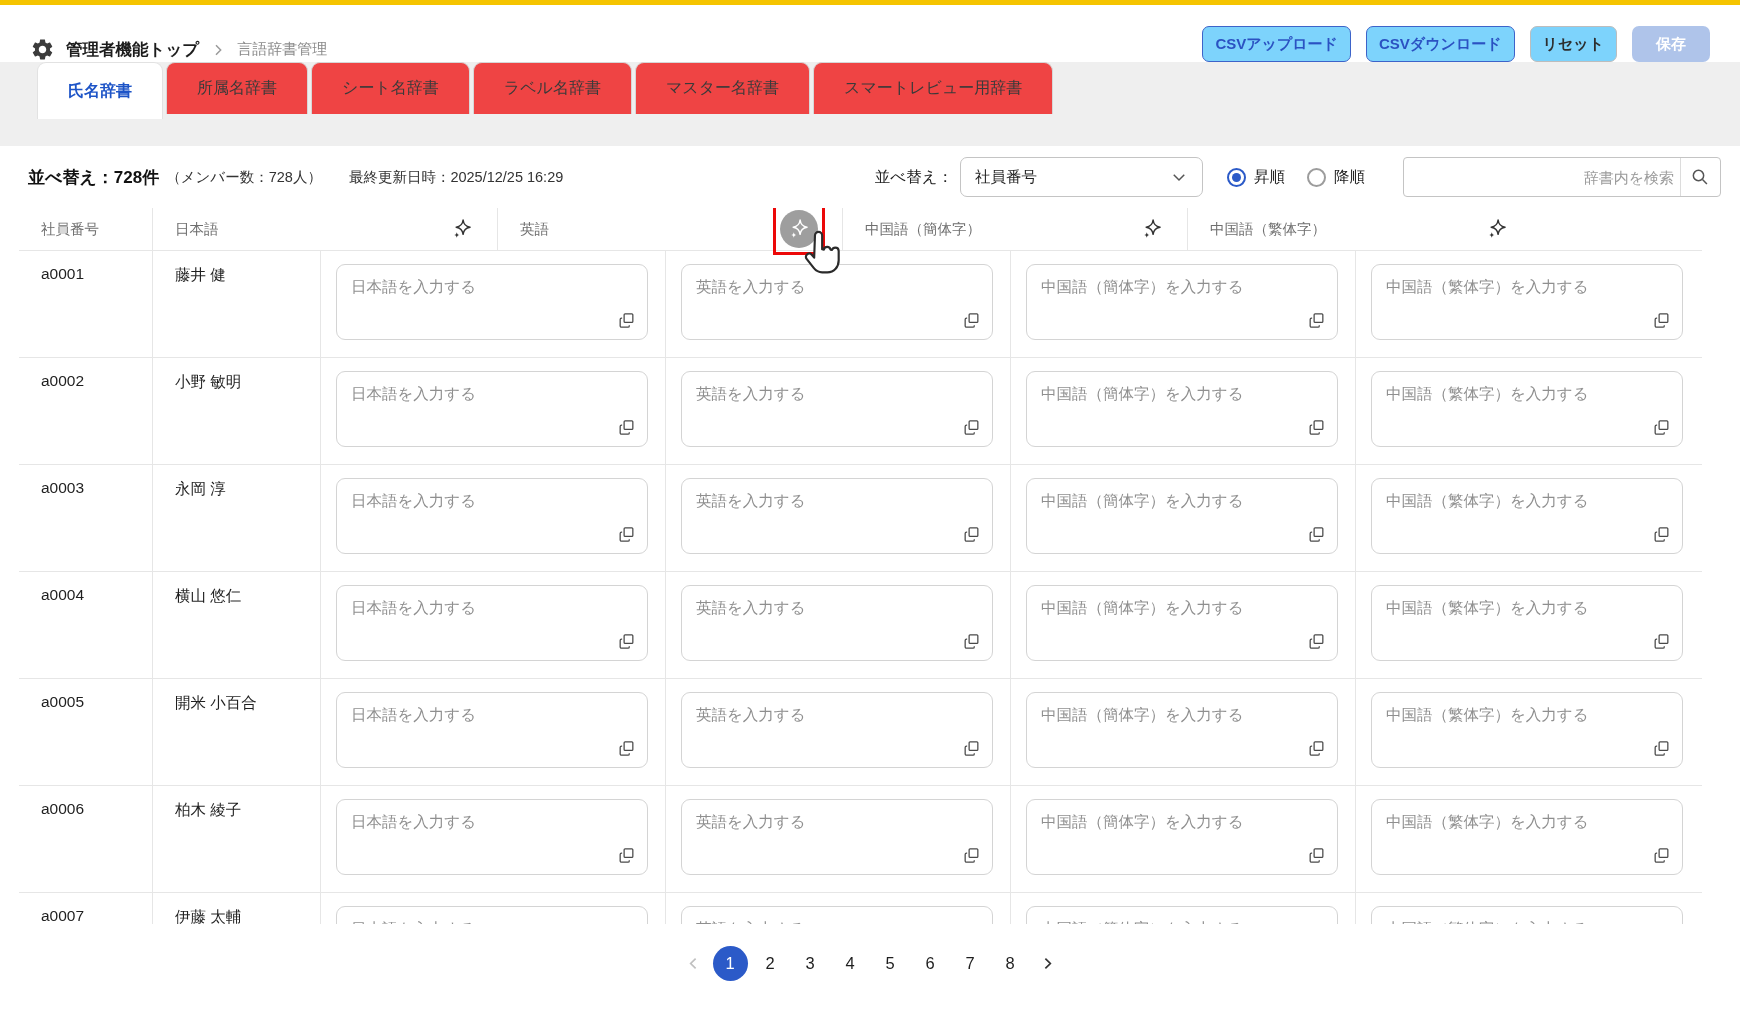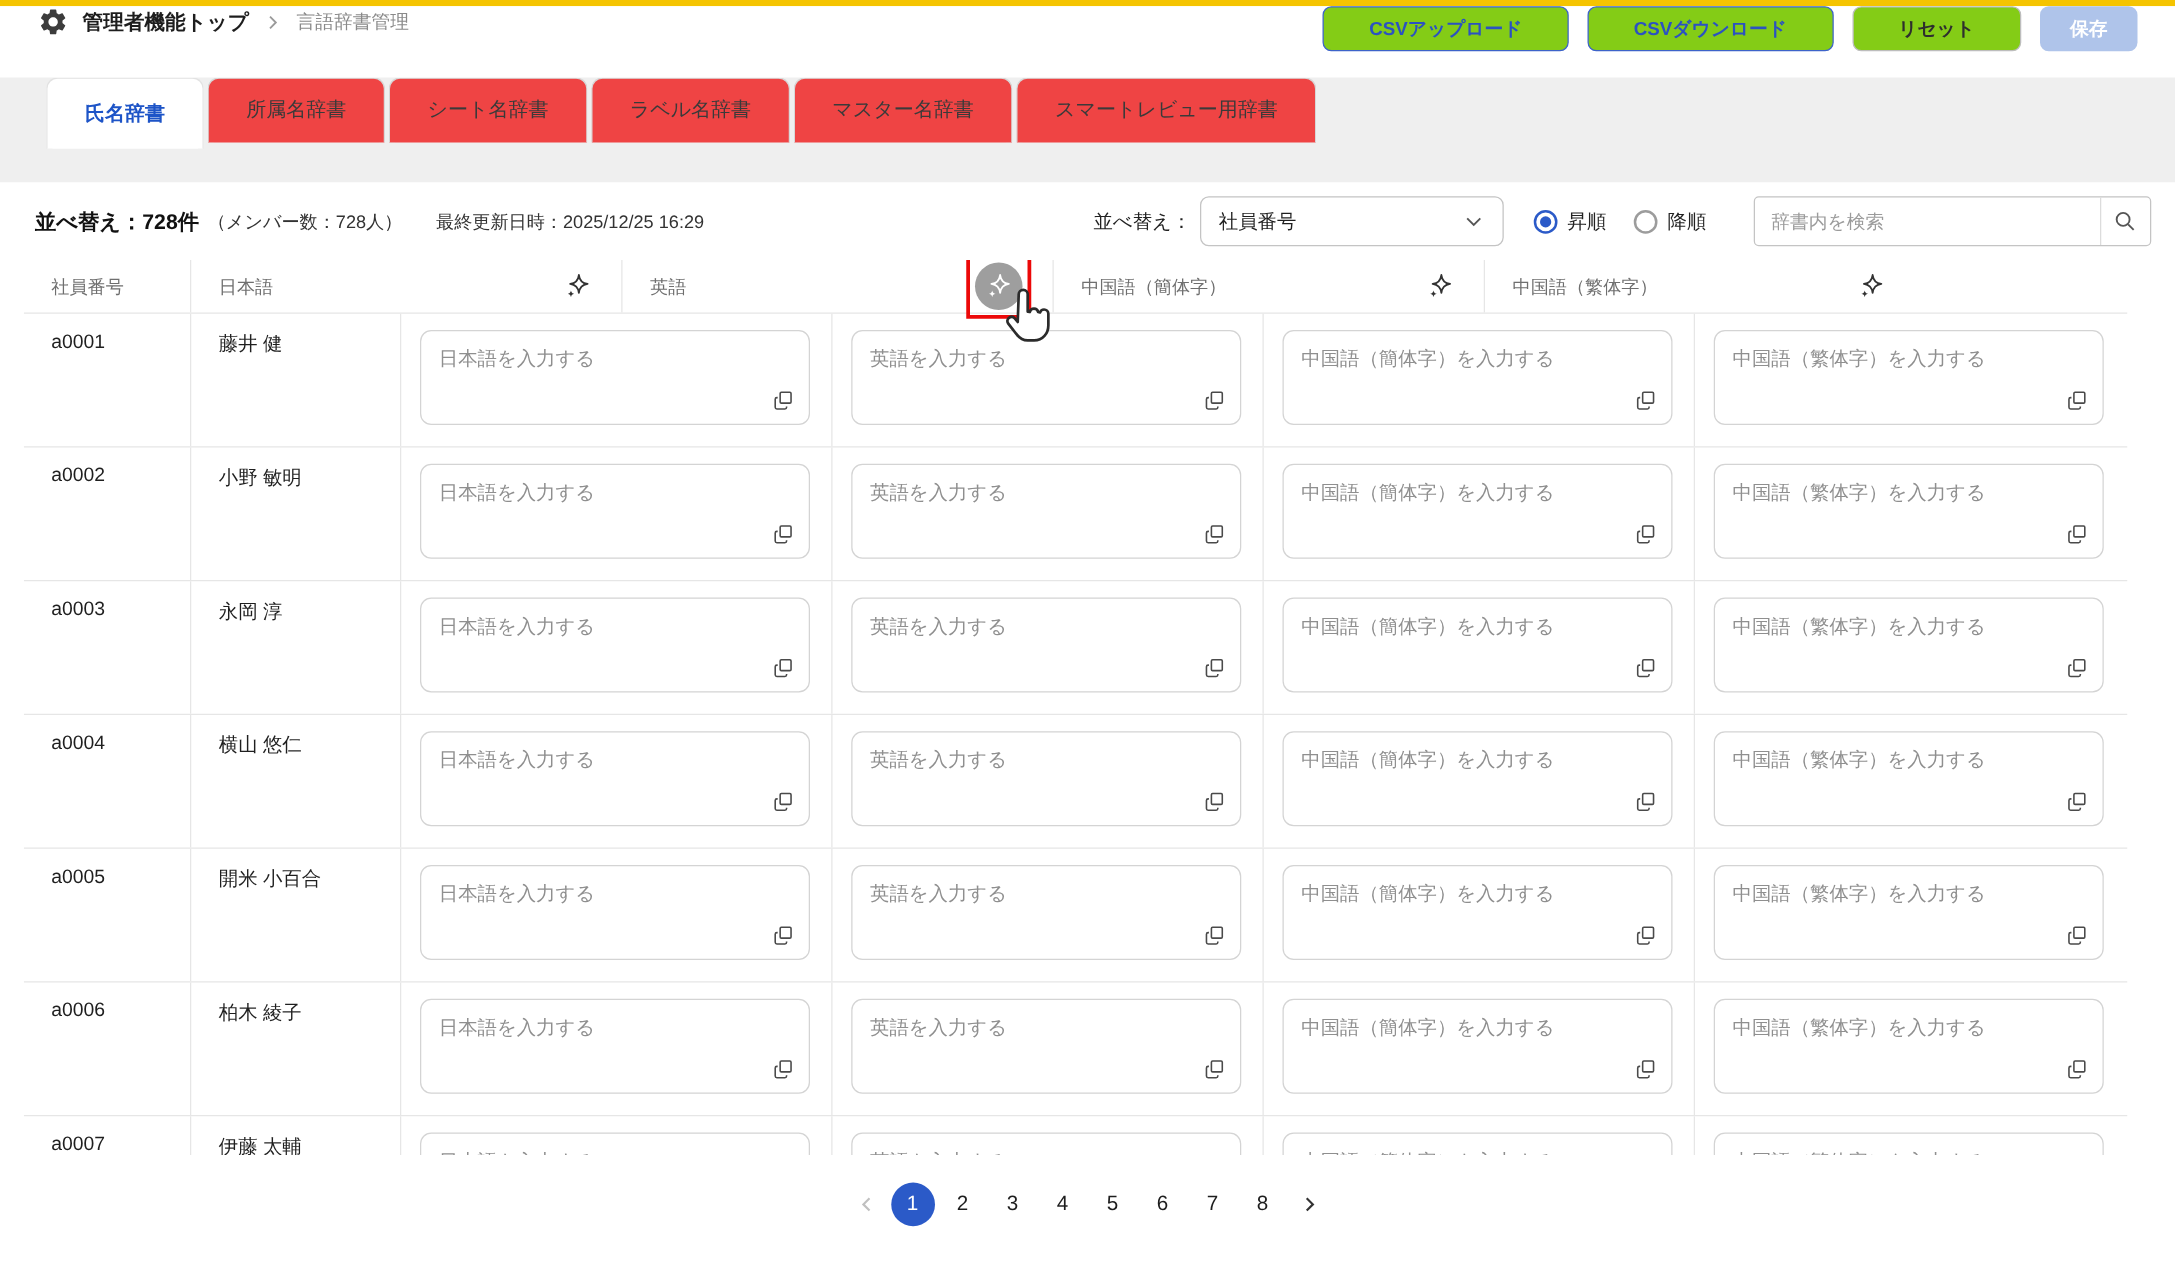--- a/index.html
+++ b/index.html
@@ -1,29 +1,29 @@
 <!DOCTYPE html>
 <html><head>
 <meta charset="utf-8">
 <style>
   * { margin:0; padding:0; box-sizing:border-box; }
   html,body { width:1740px; height:1011px; overflow:hidden; background:#fff;
     font-family:"Liberation Sans","DejaVu Sans",sans-serif; color:#222; }
 
   .topbar { height:5px; background:#F5C400; }
 
-  .appbar { height:57px; display:flex; align-items:flex-start; padding:0 30px; background:#fff; }
+  .appbar { height:57px; display:flex; align-items:flex-end; padding:0 30px; background:#fff; }
   .crumb { display:flex; align-items:center; }
   .crumb .gear { width:25px; height:25px; }
   .crumb .root { font-weight:700; font-size:16.5px; color:#1d1d1d; margin-left:11px; }
   .crumb .chev { margin:0 11px; color:#9a9a9a; display:flex; }
   .crumb .cur { font-size:15px; color:#8a8a8a; }
   .actions { margin-left:auto; display:flex; align-items:center; gap:15px; }
-  .btn { height:36px; padding:0 36px; border-radius:7px; font-weight:700; font-size:15px;
-    background:#84cc16; cursor:pointer; font-family:inherit; }
+  .btn { height:36px; padding:0 12px; border-radius:7px; font-weight:700; font-size:15px;
+    background:#7dd3fc; cursor:pointer; font-family:inherit; }
   .btn.blue { border:1.6px solid #3D63C9; color:#2B52C2; }
   .btn.gray { border:1.4px solid #BDBDBD; color:#2e2e2e; }
   .btn.save { border:none; background:#AFC4EA; color:#fff; padding:0 24px; }
 
   .tabband { background:#EFEFEF; height:84px; display:flex; padding-left:37px; }
   .tab { height:52px; display:flex; align-items:center; padding:0 30px; margin-right:3px;
     background:#ef4444; border:1px solid #D7D7D7; border-bottom:none; border-radius:9px 9px 0 0;
     font-size:16px; color:#3a3a3a; cursor:pointer; white-space:nowrap; }
   .tab.active { background:#fff; color:#1D54C7; font-weight:700; height:57px; border-color:#E2E2E2; }
 
@@ -41,21 +41,21 @@
   .select svg { margin-left:auto; }
   .radios { display:flex; align-items:center; margin-left:24px; gap:22px; }
   .radio { display:flex; align-items:center; gap:8px; font-size:15.5px; cursor:pointer; }
   .rdot { width:19px; height:19px; border-radius:50%; border:2px solid #9c9c9c; background:#fff;
     display:flex; align-items:center; justify-content:center; }
   .radio.sel .rdot { border-color:#2B5AC8; }
   .radio.sel .rdot::after { content:""; width:9px; height:9px; border-radius:50%; background:#2B5AC8; }
   .searchbox { width:318px; height:40px; border:1px solid #C4C4C4; border-radius:4px;
     margin-left:38px; display:flex; align-items:center; padding:0 10px 0 13px; background:#fff; }
   .searchbox input { border:none; outline:none; flex:1; font-size:15px; color:#1d4ed8;
-    font-family:inherit; background:transparent; min-width:0; }
+    font-family:inherit; background:transparent; min-width:0;text-align:right; }
   .searchbox input::placeholder { color:#9b9b9b; }
   .searchbox .sep { width:1px; align-self:stretch; background:#DCDCDC; margin:0 9px 0 6px; }
 
   .tablewrap { position:relative; height:716px; overflow:hidden; }
   .hrow { display:flex; height:42px; align-items:center; color:#6F6F6F; font-size:14.5px; position:relative; z-index:3; }
   .trow { display:flex; height:107px; border-top:1px solid #E6E6E6; }
   .c0 { width:133px; flex:none; }
   .c1 { width:168px; flex:none; border-left:1px solid #E6E6E6; }
   .clang { width:345px; flex:none; border-left:1px solid #E6E6E6; }
   .hcell { display:flex; align-items:center; height:100%; padding:0 24px 0 22px; justify-content:space-between; }

